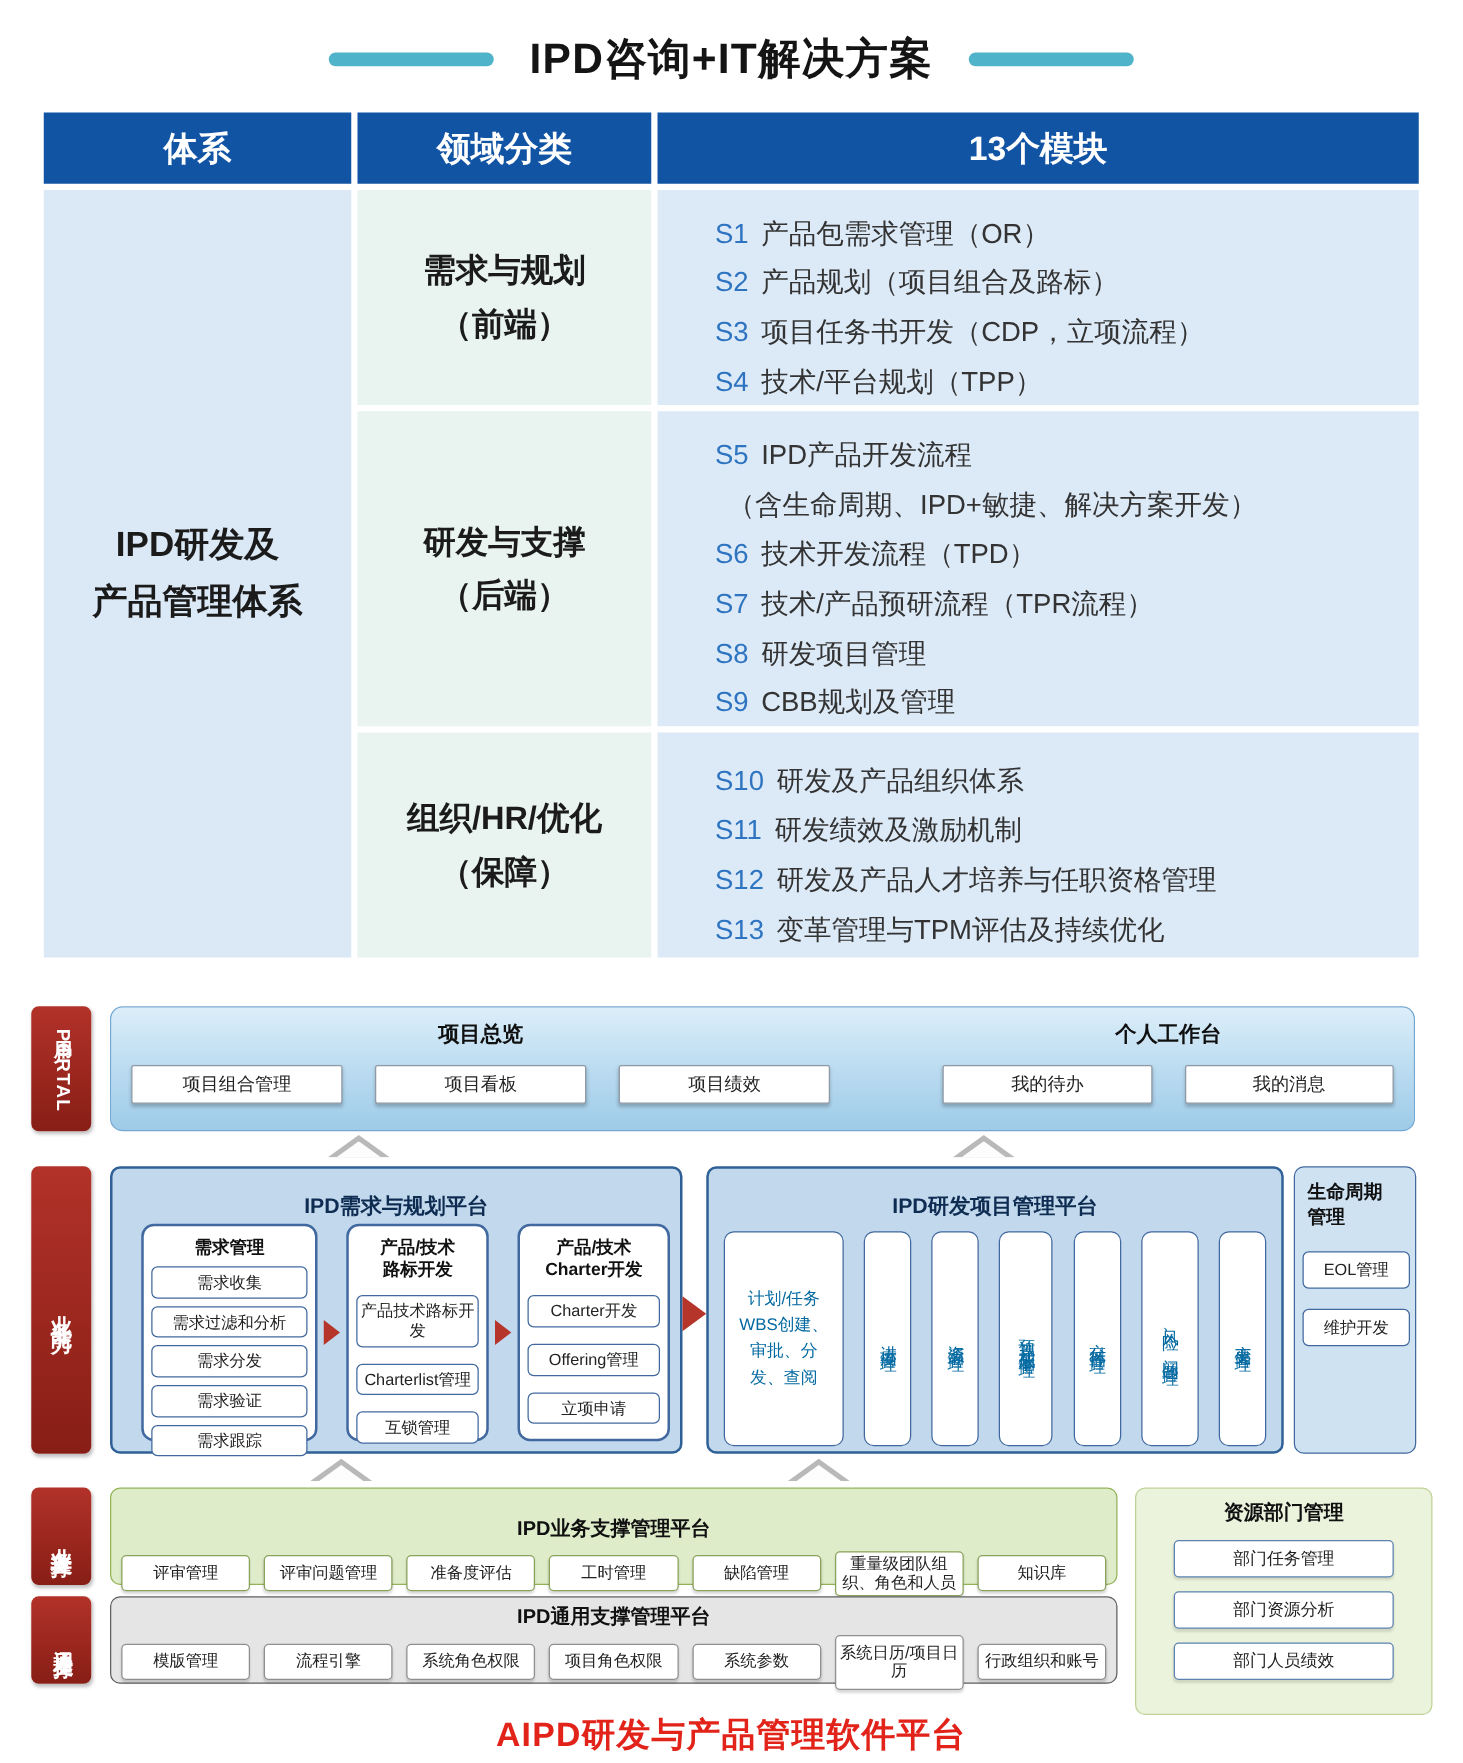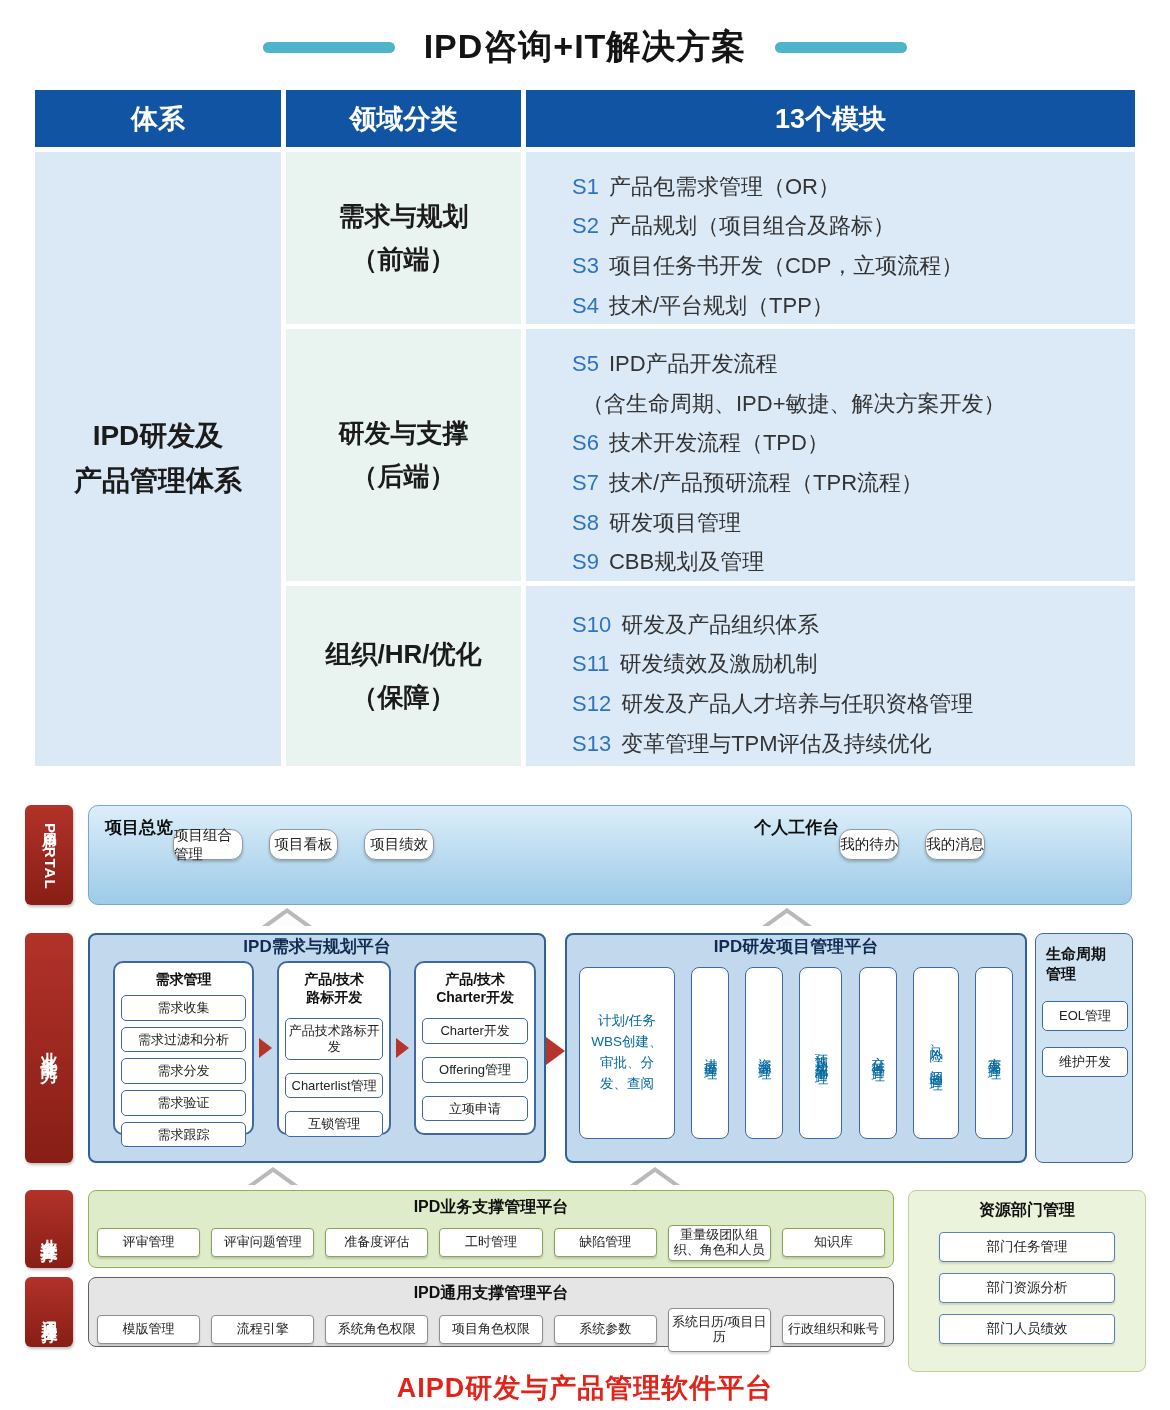--- a/index.html
+++ b/index.html
@@ -48,42 +48,42 @@
   .side-portal { top:5px;  height:100px; font-size:15px; letter-spacing:1px; }
   .side-cap    { top:133px; height:230px; }
   .side-biz    { top:390px; height:78px; letter-spacing:2px; }
   .side-common { top:477px; height:70px; letter-spacing:2px; font-size:16px; }
 
   
   .portal-band { position:absolute; left:88px; top:5px; width:1044px; height:100px;
     background:linear-gradient(180deg,#dceef9 0%,#b8daf0 55%,#9ecbe8 100%);
     border:1px solid #74a8d2; border-radius:10px;
     display:flex; padding:10px 16px; }
-  .portal-group { display:flex; }
+  .portal-group { display:flex; flex-direction:column; }
   .portal-left { flex:1.55; padding-right:40px; }
   .portal-right { flex:1; padding-left:50px; }
   .portal-title { text-align:center; font-weight:bold; font-size:17px; color:#101010; }
   .portal-buttons { display:flex; gap:26px; margin-top:13px; }
-  .pill { flex:1; height:31px; background:#fff; border:1px solid #8f9aa6; border-radius:12px;
+  .pill { flex:1; height:31px; background:#fff; border:1px solid #8f9aa6; border-radius:2px;
     font-size:14.5px; color:#222; display:flex; align-items:center; justify-content:center;
     box-shadow:0 2px 3px rgba(0,0,0,.22); }
 
   
   .tri-up { position:absolute; width:50px; height:18px; background:#b9b9b9;
     clip-path:polygon(50% 0,100% 100%,0 100%); }
   .tri-up::after { content:""; position:absolute; left:7px; top:5px; width:36px; height:13px;
     background:#fdfdfd; clip-path:polygon(50% 0,100% 100%,0 100%); }
   .tri-1a { left:262px; top:108px; }
   .tri-1b { left:762px; top:108px; }
   .tri-2a { left:248px; top:367px; }
   .tri-2b { left:630px; top:367px; }
 
   
   .platform { position:absolute; top:133px; height:230px; background:#c2d8ec;
-    border:2px solid #2f6096; border-radius:8px; padding-top:0; }
+    border:2px solid #2f6096; border-radius:8px; padding-top:18px; }
   .plat-title { text-align:center; font-weight:bold; font-size:17px; color:#0e2c52; height:24px; }
   .planning { left:88px; width:458px; }
   .pm { left:565px; width:462px; }
 
   .plan-row { display:flex; align-items:stretch; padding:2px 8px 10px 8px; gap:5px; height:186px; }
   .plan-group { background:#fff; border:2px solid #41699f; border-radius:10px; padding:7px 6px;
     display:flex; flex-direction:column; }
   .pg-1 { width:146px;margin-left:15px; } .pg-2 { width:118px; } .pg-3 { width:126px; }
   .g-title { text-align:center; font-size:14px; font-weight:bold; line-height:1.3; color:#111; }
   .g-buttons { display:flex; flex-direction:column; margin-top:7px; flex:1; }
@@ -107,21 +107,21 @@
   .pm-w38 { width:38px; } .pm-w42 { width:43px; } .pm-w46 { width:46px; }
 
   .lifecycle { position:absolute; left:1035px; top:133px; width:98px; height:230px;
     background:#cfe2f2; border:1.5px solid #41699f; border-radius:8px; padding:10px 6px; }
   .lc-title { font-weight:bold; font-size:15px; line-height:1.35; color:#111; padding-left:4px; }
   .lc-btn { width:86px; margin:16px auto 0 auto; background:#fff; border:1.5px solid #41699f;
     border-radius:5px; font-size:13px; padding:5px 0; text-align:center; }
 
   
   .biz-band { position:absolute; left:88px; top:390px; width:806px; height:78px;
-    background:#dfecca; border:1.5px solid #93b257; border-radius:8px; padding:6px 8px; }
+    background:#dfecca; border:1.5px solid #93b257; border-radius:8px; padding:22px 8px; }
   .band-title { text-align:center; font-weight:bold; font-size:16px; color:#101010; }
   .band-buttons { display:flex; gap:11px; margin-top:7px; align-items:center; }
   .biz-btn { flex:1; background:#fff; border:1.2px solid #8aa35a; border-radius:4px;
     font-size:13px; color:#222; padding:6px 3px; text-align:center; line-height:1.15;
     box-shadow:0 2px 2px rgba(0,0,0,.15); }
   .biz-btn.tall { padding:2px 3px; }
 
   
   .resource-box { position:absolute; left:908px; top:390px; width:238px; height:182px;
     background:#ebf3dc; border:1px solid #bfd298; border-radius:8px; padding:9px 14px; }

